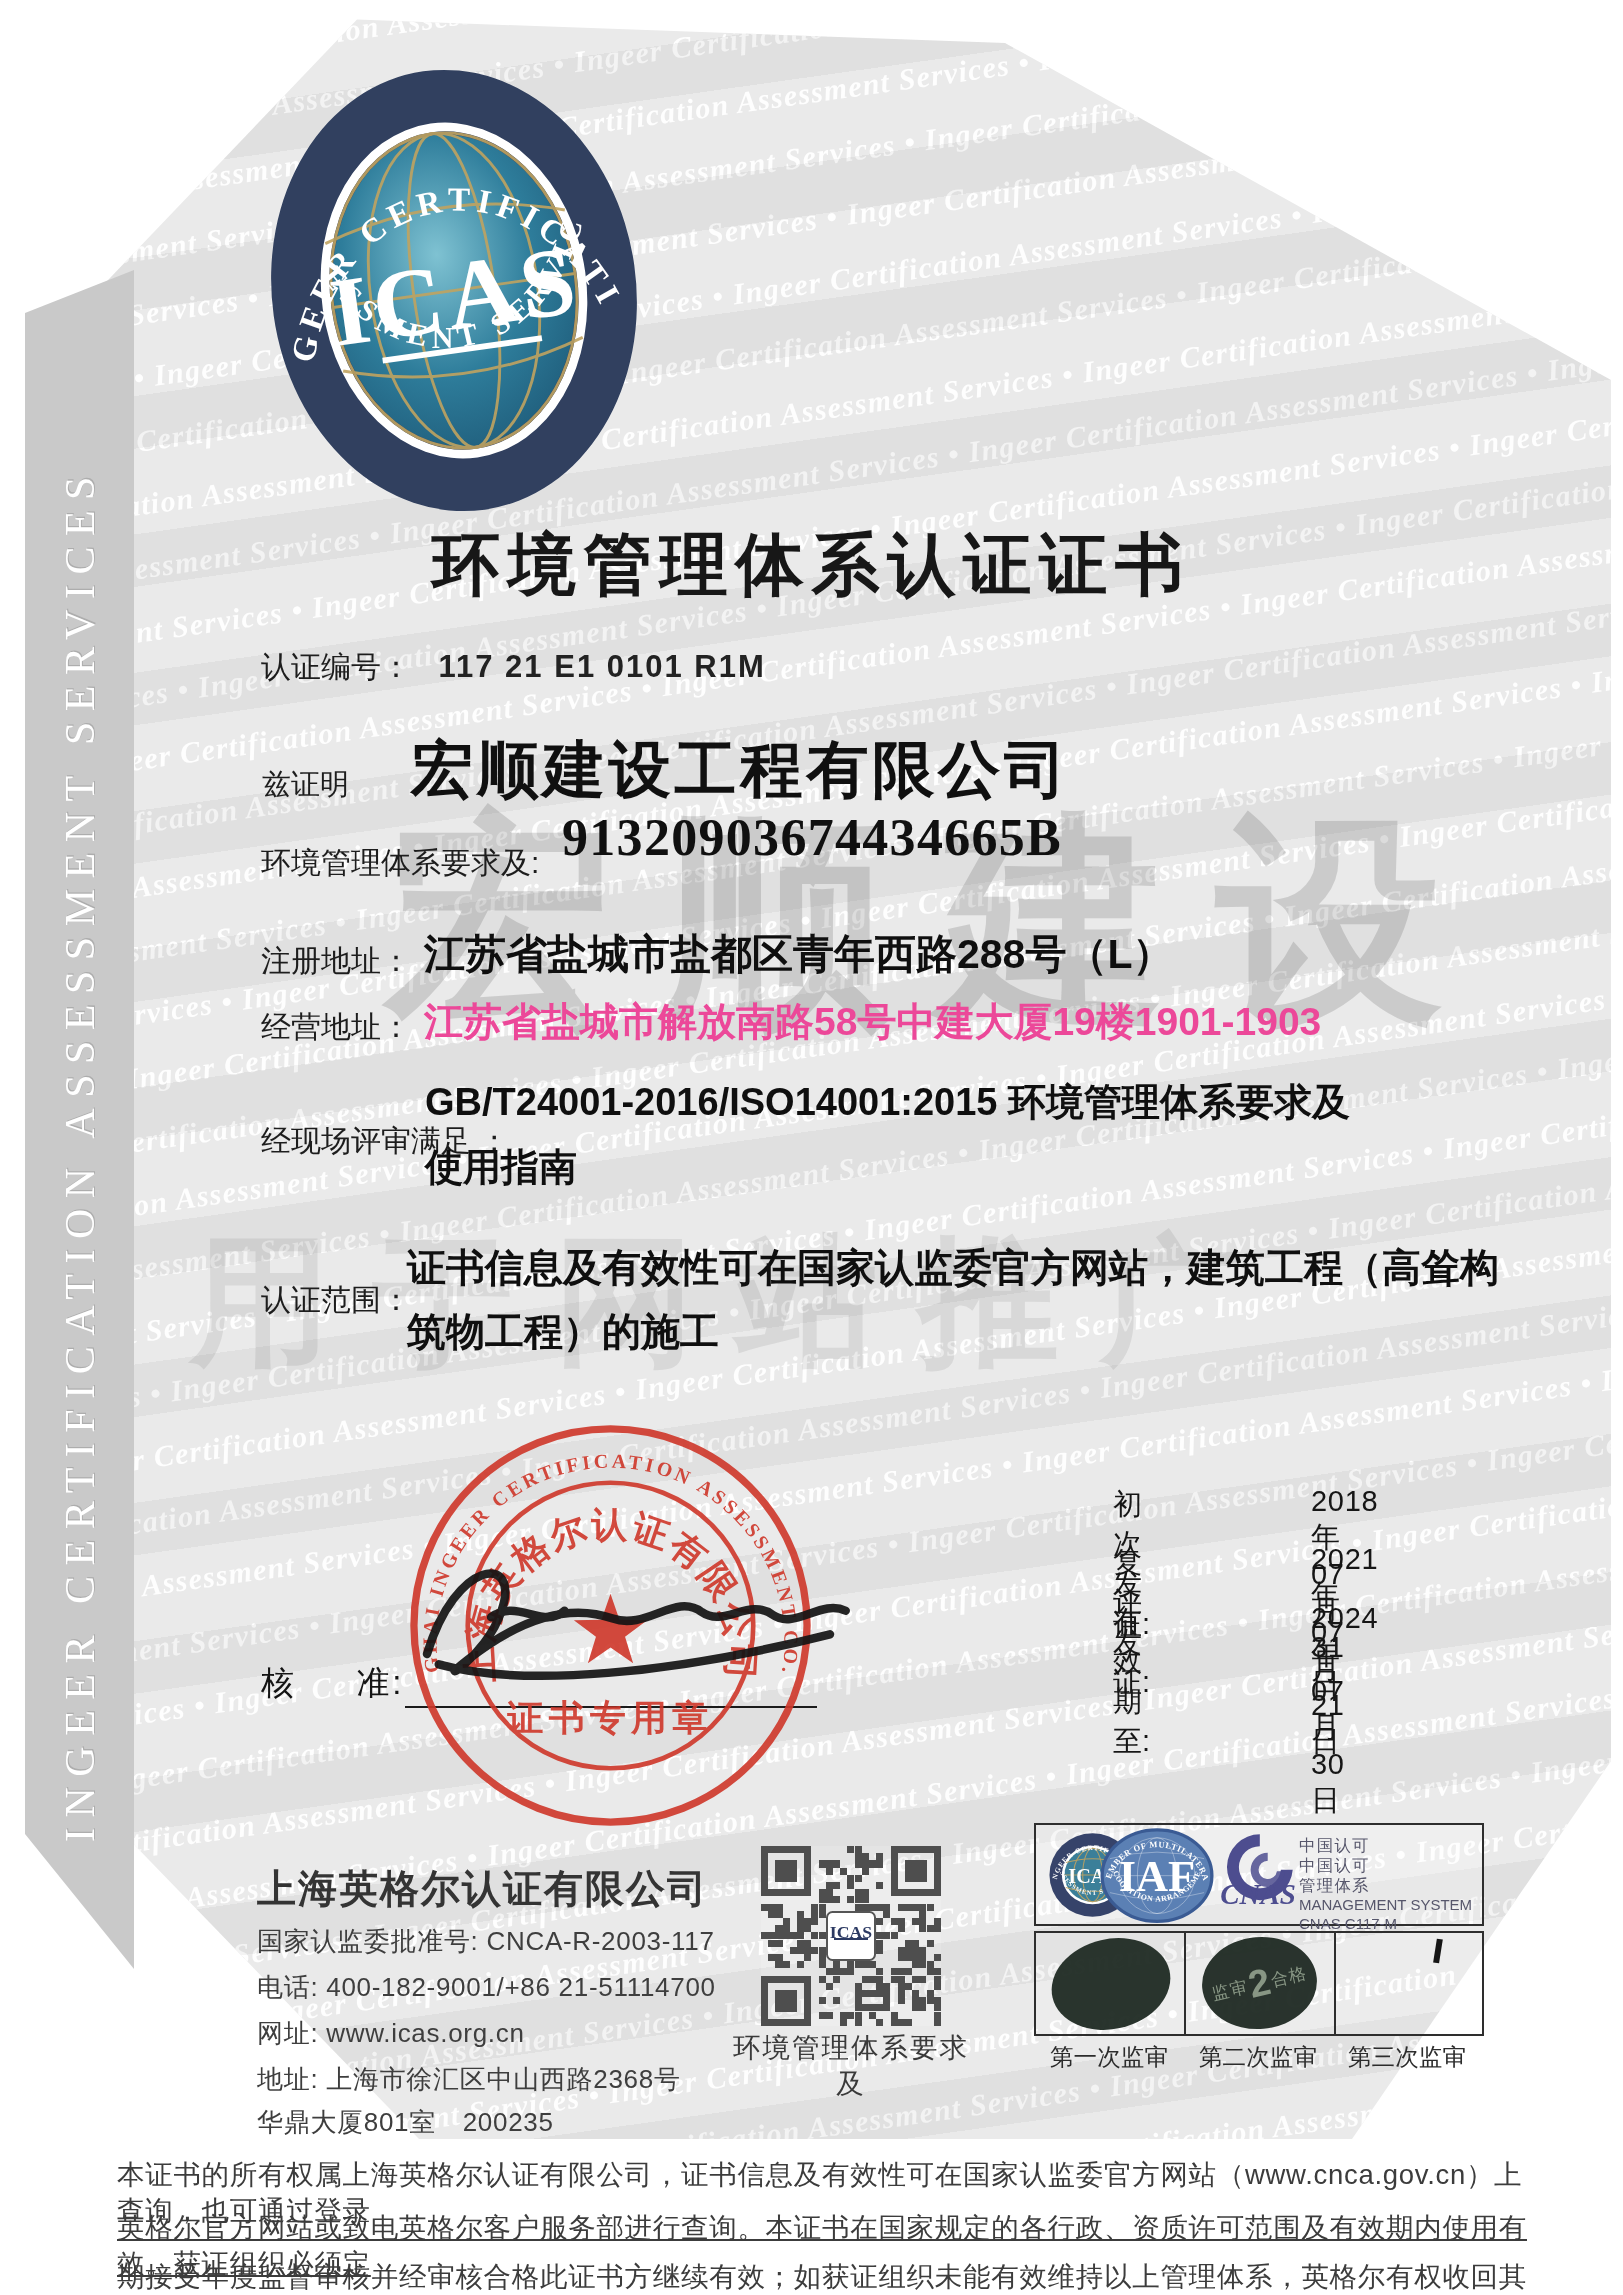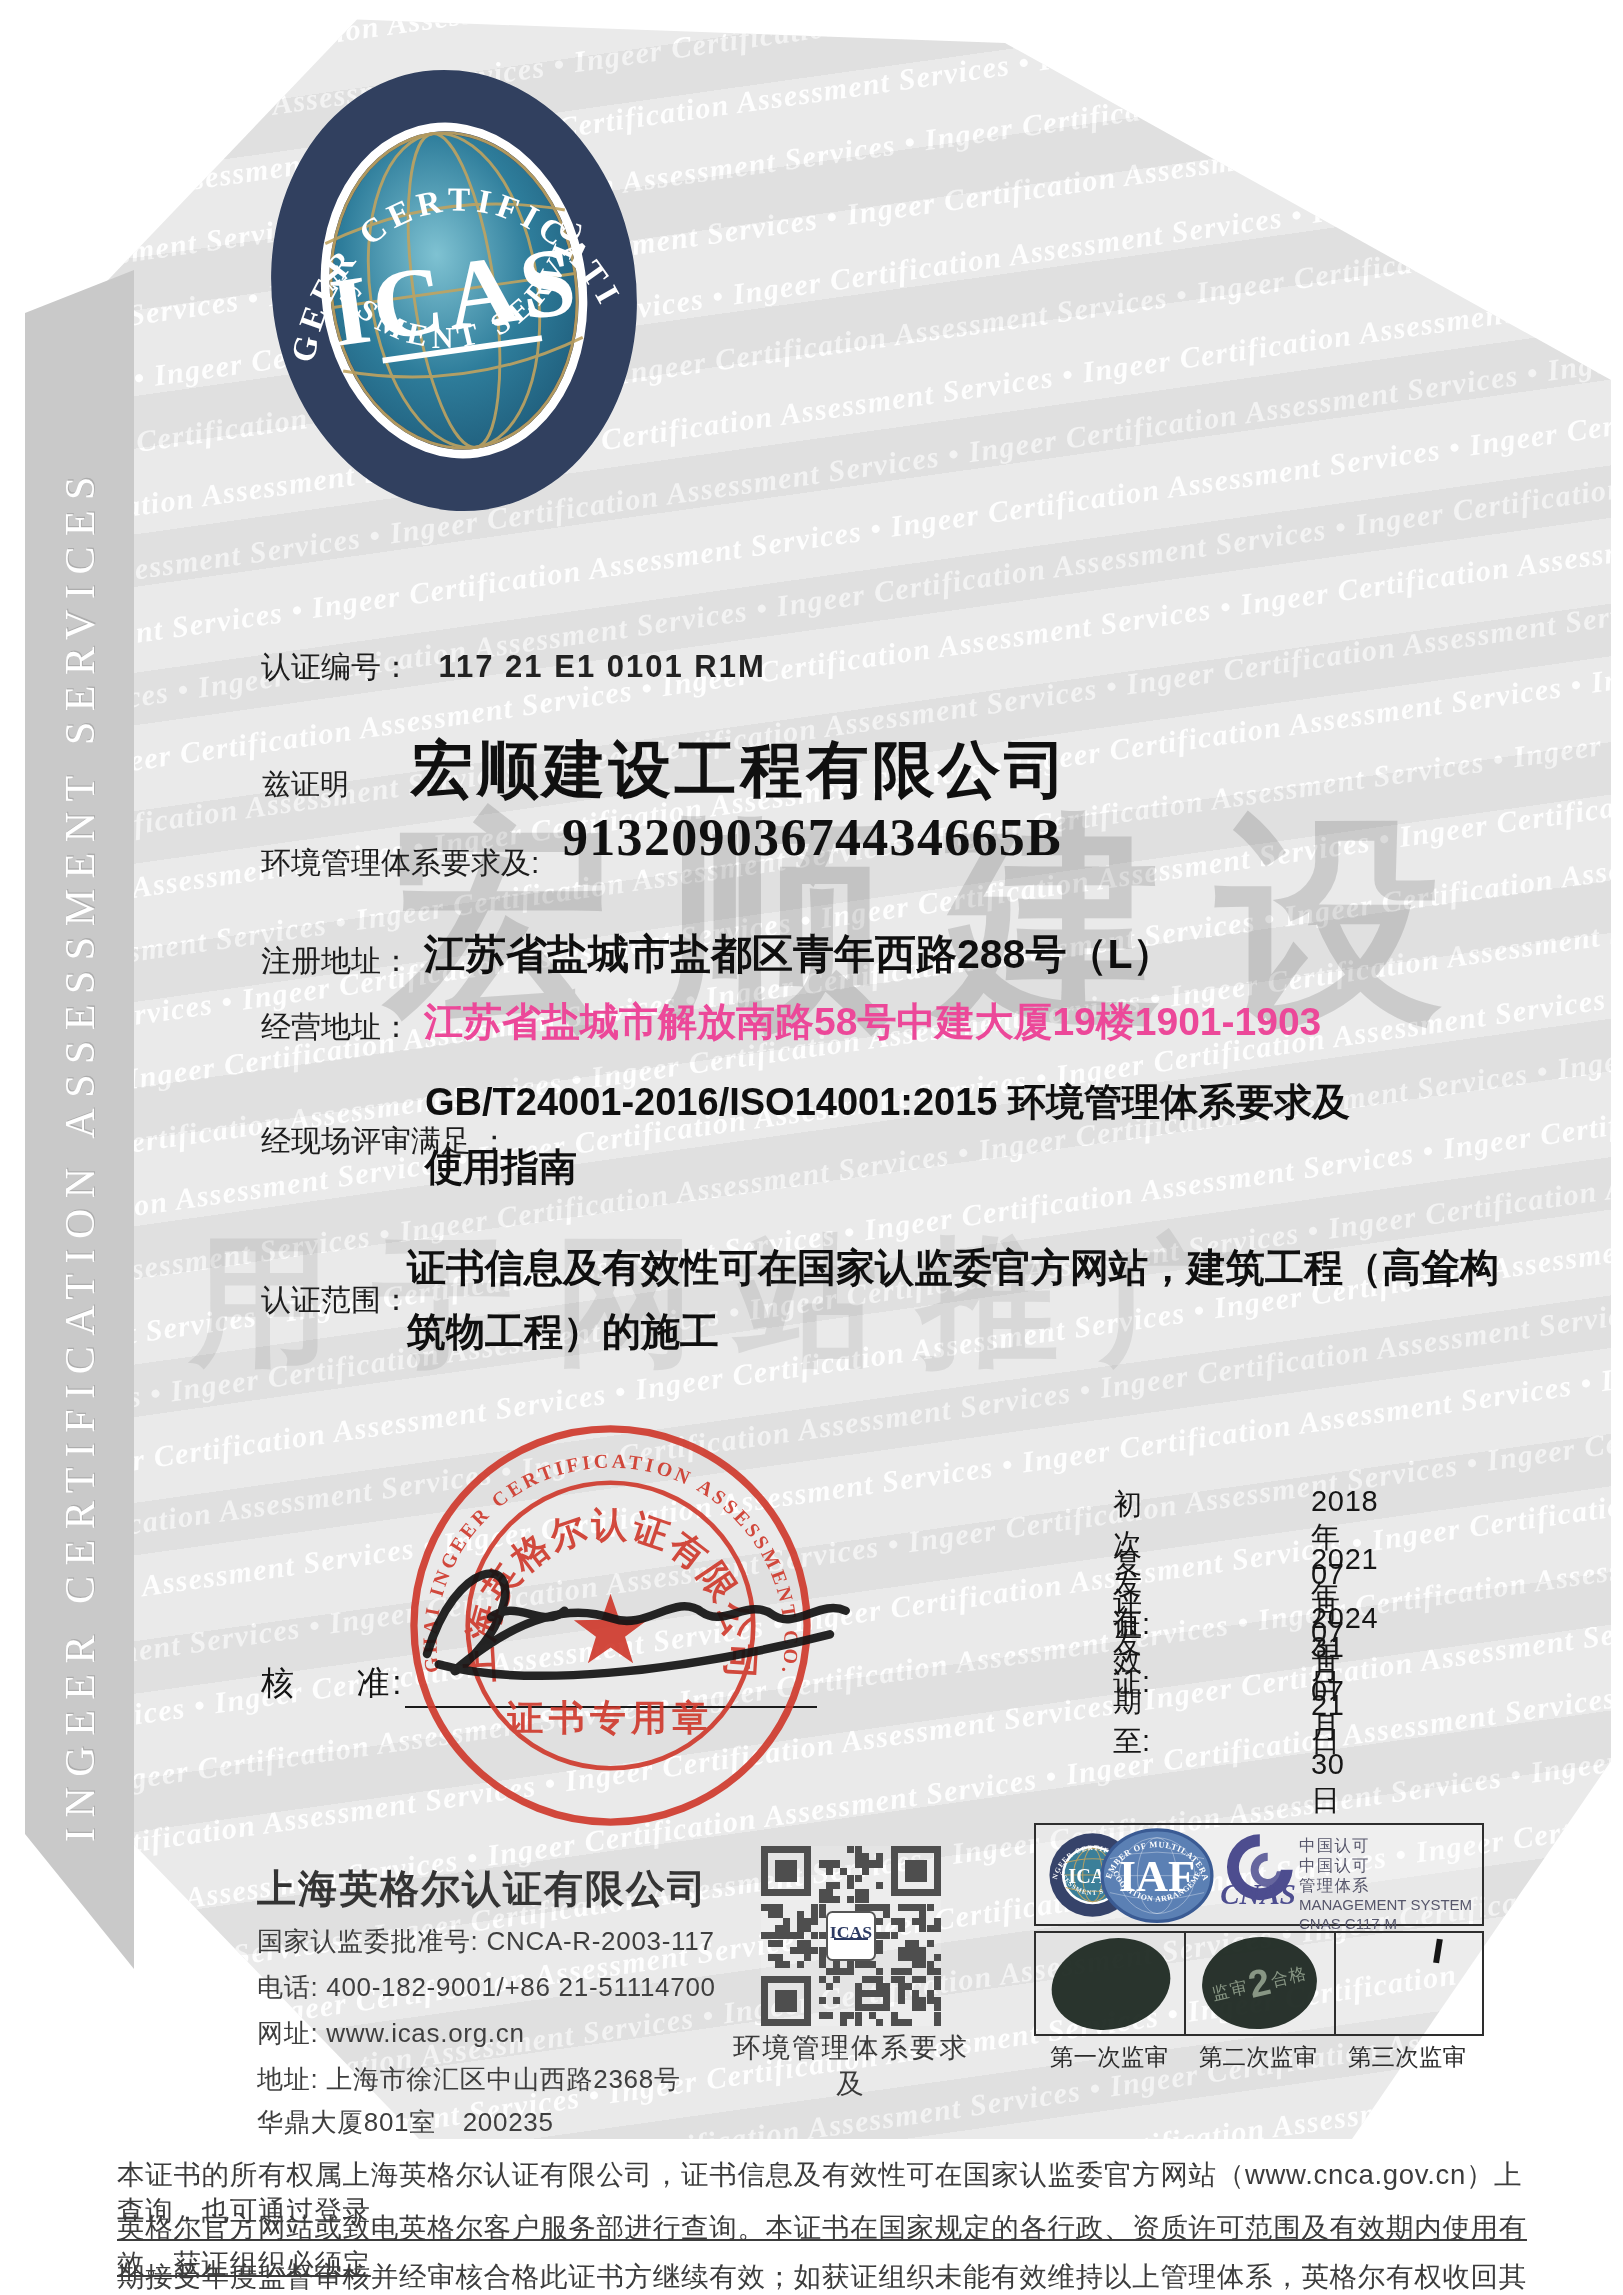--- a/index.html
+++ b/index.html
@@ -180,20 +180,21 @@
     <text font-size="52" font-weight="700" fill="#ffffff" letter-spacing="9">
       <textPath href="#arcTopL" startOffset="50%" text-anchor="middle">INGEER CERTIFICATION</textPath>
     </text>
     <text font-size="47" font-weight="700" fill="#ffffff" letter-spacing="10">
       <textPath href="#arcBotL" startOffset="50%" text-anchor="middle">ASSESSMENT SERVICES</textPath>
     </text>
     <text x="300" y="420" text-anchor="middle" font-size="152" font-weight="700" fill="#ffffff" letter-spacing="6">ICAS</text>
     <rect x="175" y="448" width="250" height="9" fill="#ffffff"></rect>
   </svg>
 
+  <div id="title" class="abs z2">环境管理体系认证证书</div>
   <div class="abs z2 row-certno">
     <span class="lbl">认证编号：</span><span class="certno-val">117 21 E1 0101 R1M</span>
   </div>
 
   <div class="abs z2 lbl lbl-certify">兹证明</div>
   <div id="company" class="abs z2">宏顺建设工程有限公司</div>
 
   <div class="abs z2 lbl lbl-credit">环境管理体系要求及:</div>
   <div id="credit-code" class="abs z2">91320903674434665B</div>
 

